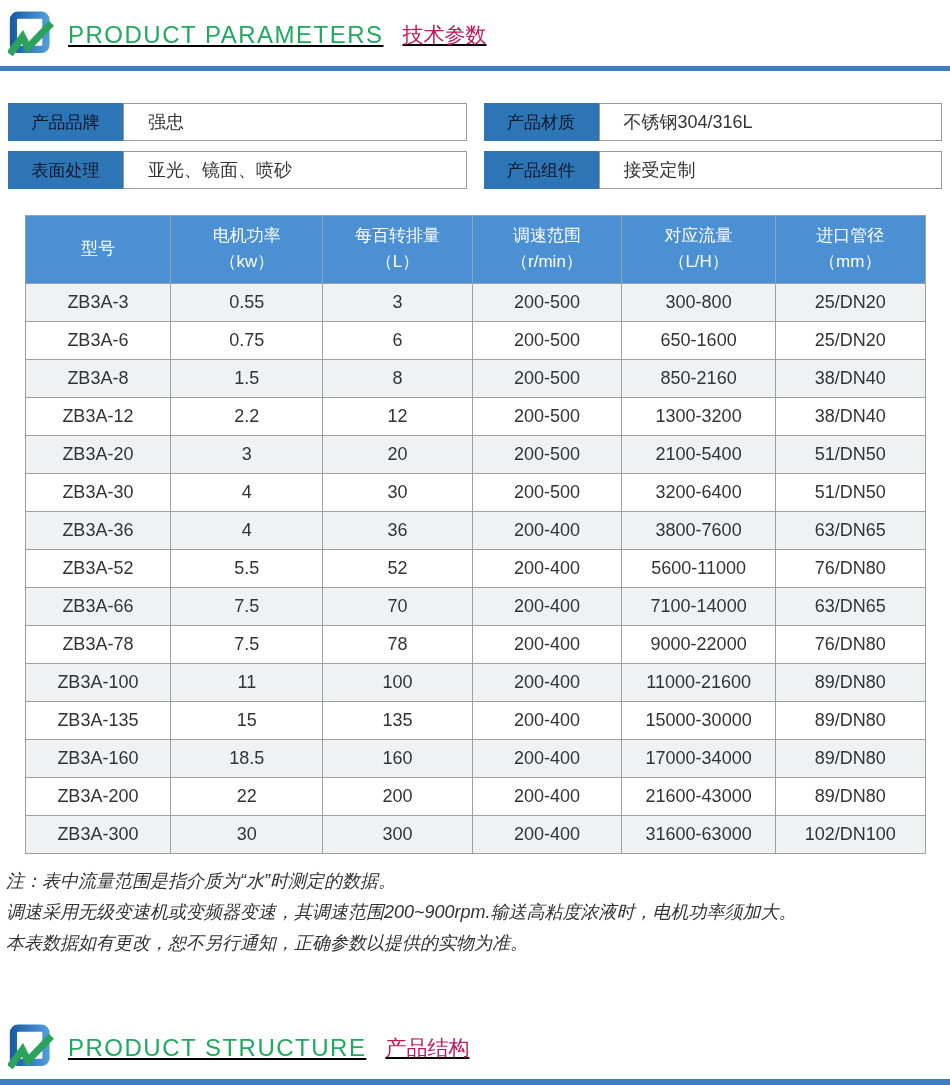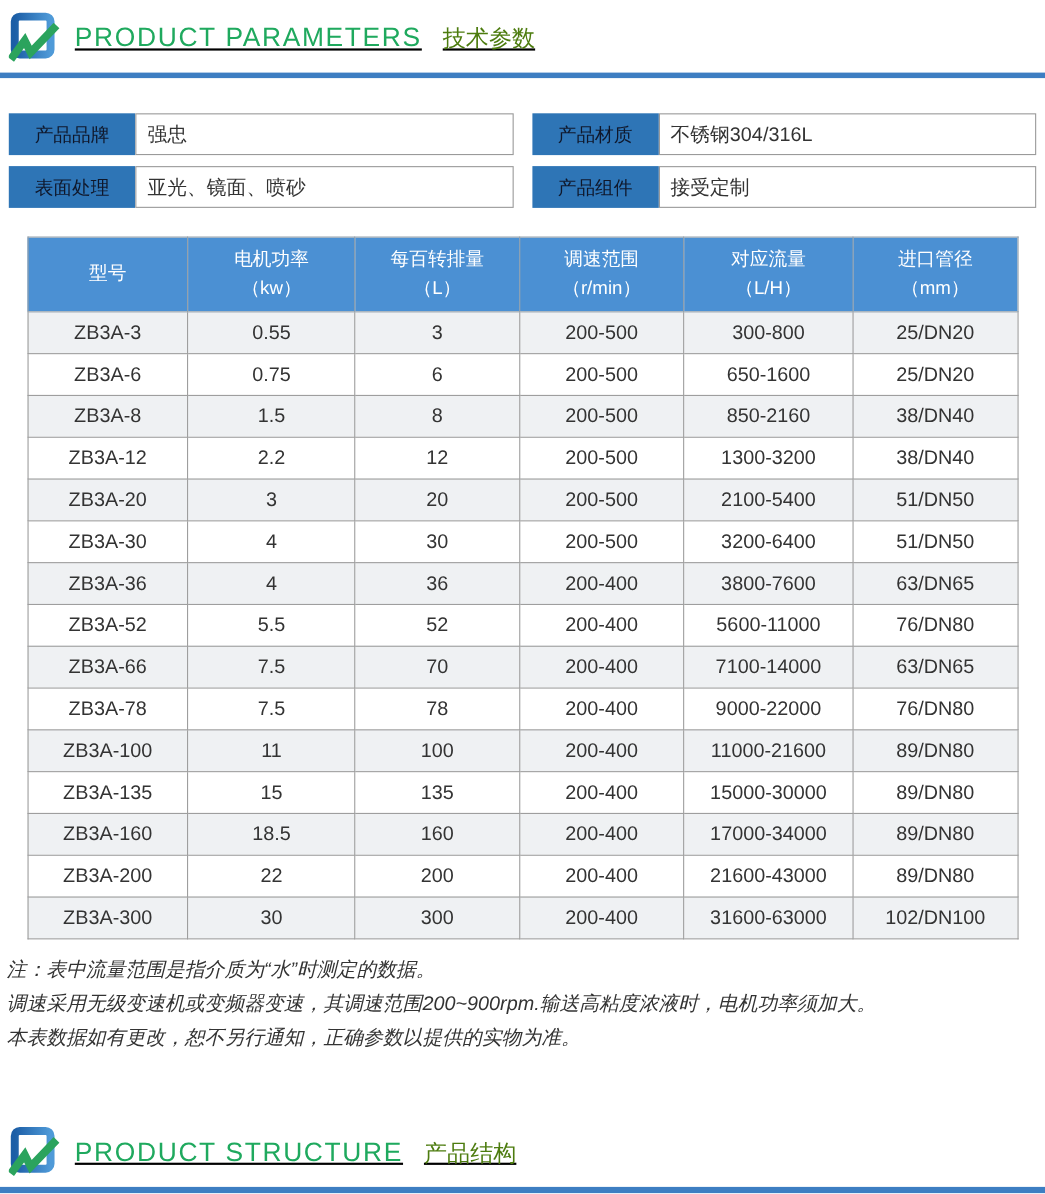--- a/index.html
+++ b/index.html
@@ -3,30 +3,30 @@
 <meta charset="utf-8">
 <style>
   html,body { margin:0; padding:0; background:#ffffff; }
   body { width:950px; font-family:"Liberation Sans", "DejaVu Sans", sans-serif; }
   .page { width:950px; height:1085px; overflow:hidden; display:flex; flex-direction:column; background:#fff; }
 
   
   .section-head { display:flex; align-items:center; gap:13px; padding:9px 8px 5px 8px;text-decoration:underline; }
   .logo { width:47px; height:52px; flex:0 0 auto; }
   .title-en { color:#1fa95e; font-size:24px; letter-spacing:1.5px; }
-  .title-zh { color:#4d7c0f; font-size:21px; margin-left:6px; }
+  .title-zh { color:#be185d; font-size:21px; margin-left:6px; }
   .divider { height:5px; background:#3d7ec2; width:950px; }
 
   
   .info-grid { margin:32px 8px 0 8px; display:grid; grid-template-columns:1fr 1fr; column-gap:17px; row-gap:10px; }
   .field { display:flex; height:38px; }
   .field-label { width:115px; background:#2e75b6; color:#0f172a; font-size:17px;
                  display:flex; align-items:center; justify-content:center; flex:0 0 auto; }
   .field-value { flex:1; border:1px solid #9a9a9a; box-sizing:border-box; background:#fff;
-                 display:flex; align-items:center; padding-left:10px; font-size:18px; color:#333333; }
+                 display:flex; align-items:center; padding-left:24px; font-size:18px; color:#333333; }
 
   
   table.spec { width:901px; margin:26px auto 0 auto; border-collapse:collapse; table-layout:fixed;
                border:1px solid #ef4444; }
   table.spec th { background:#4b90d3; color:#ffffff; font-weight:normal; font-size:17px;
                   border:1px solid #95a1ab; padding:7px 2px; line-height:1.55; vertical-align:middle; }
   table.spec td { border:1px solid #9e9e9e; text-align:center; font-size:18px; color:#333333;
                   padding:0 2px; height:38px; box-sizing:border-box; }
   table.spec tbody tr:nth-child(odd)  { background:#eff1f3; }
   table.spec tbody tr:nth-child(even) { background:#ffffff; }

